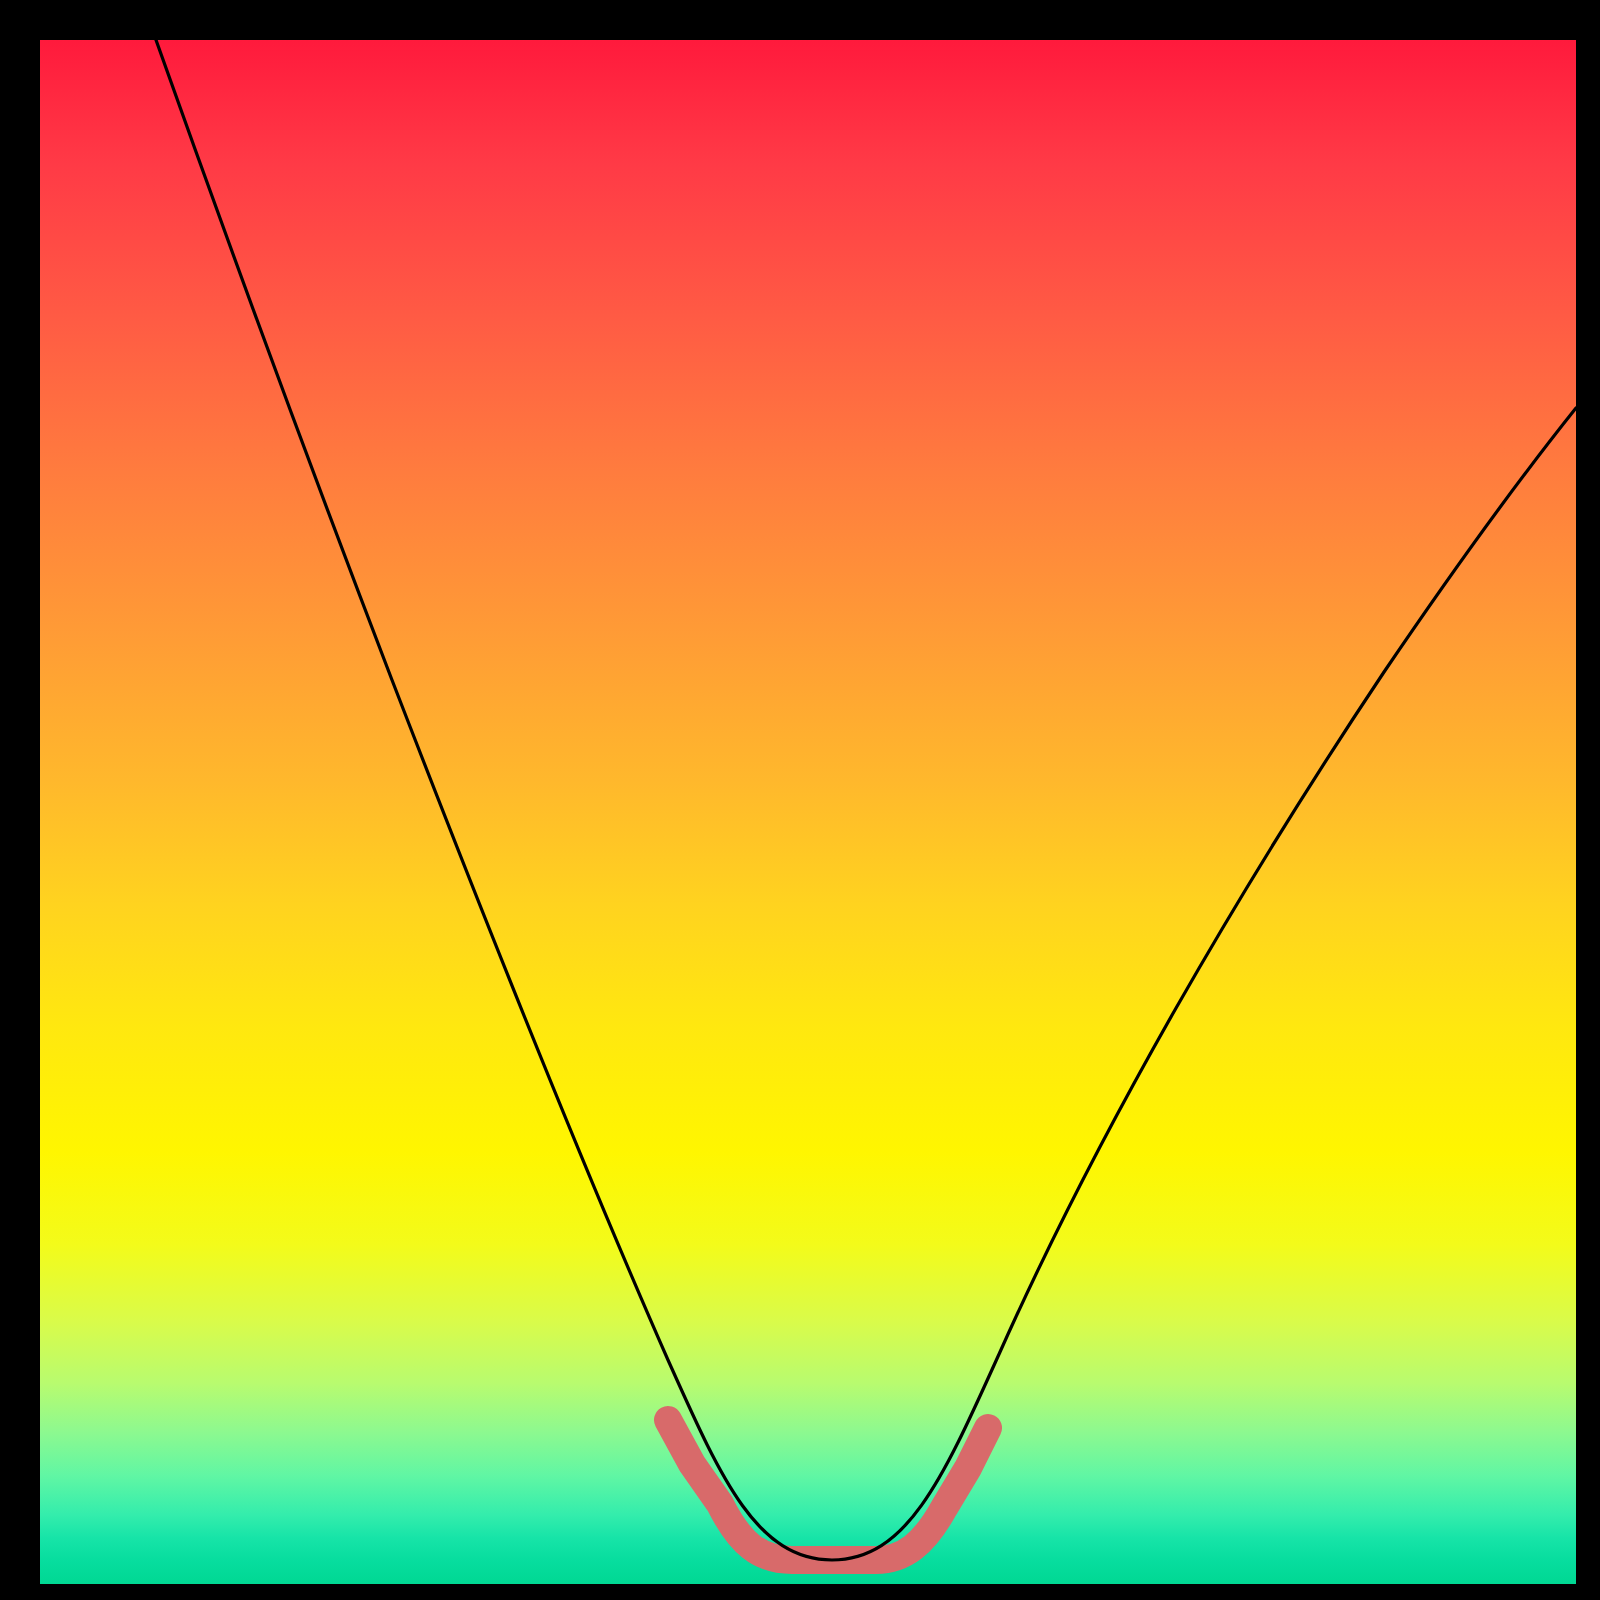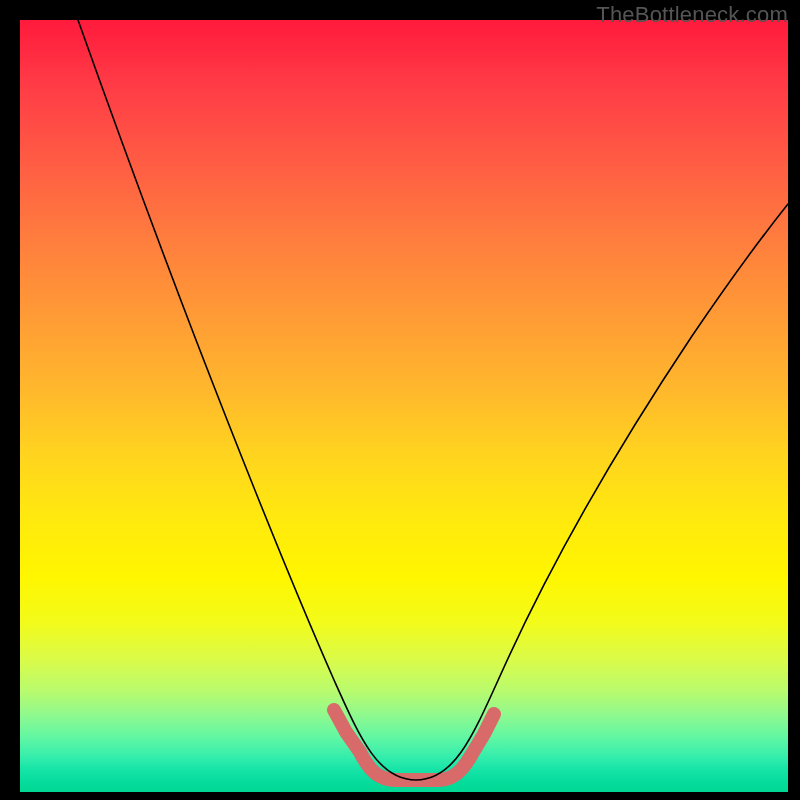--- a/index.html
+++ b/index.html
@@ -97,14 +97,13 @@
                C 90 90, 130 200, 176 320
                C 220 434, 270 560, 314 660
                C 340 718, 358 760, 396 760
                C 434 760, 452 718, 480 656
                C 530 544, 600 424, 672 316
                C 710 260, 744 214, 768 184"></path>
     </svg>
 
   </div>
 
-  <div class="watermark">TheBottleneck.com</div>
 </div>
 
 </body></html>

